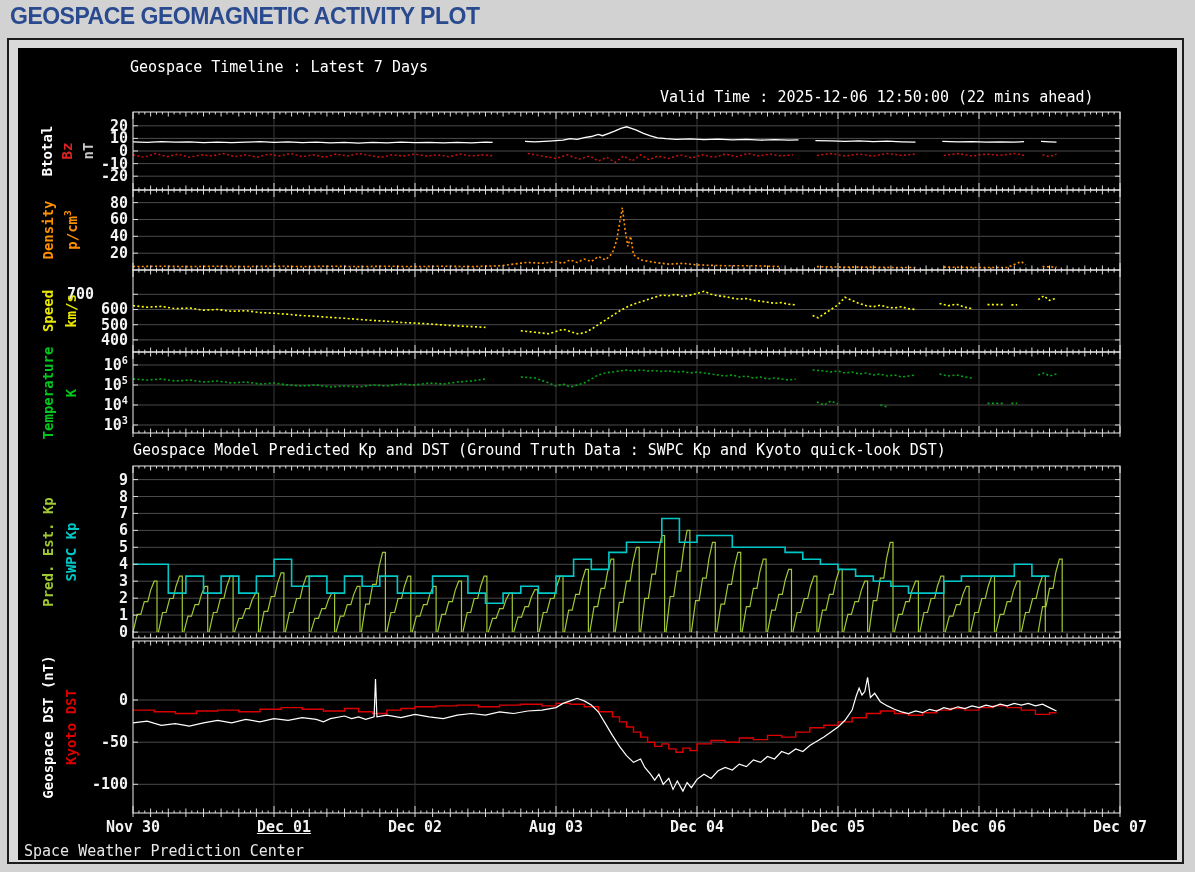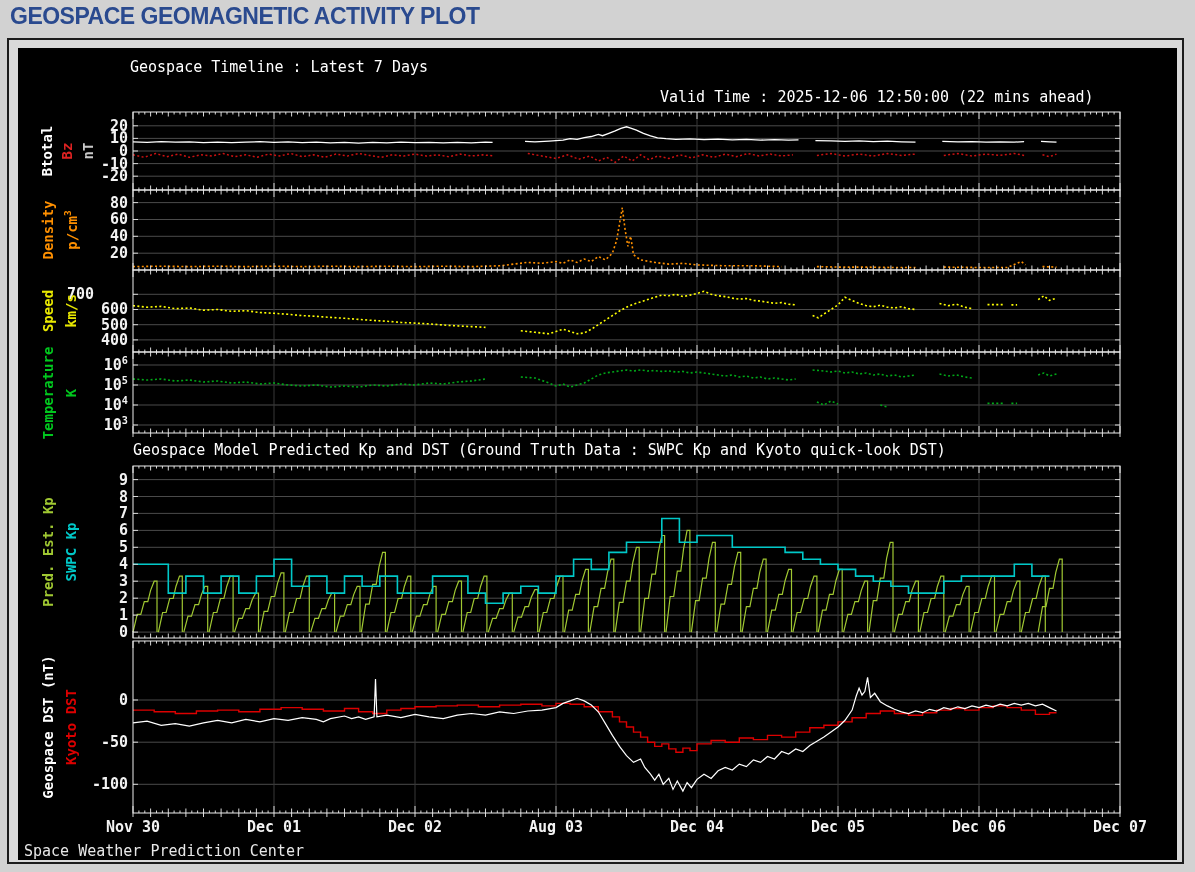--- a/index.html
+++ b/index.html
@@ -112,20 +112,20 @@
     <div class="ytick" style="left: 33px; top: 615.123px;">1</div>
     <div class="ytick" style="left: 33px; top: 632.069px;">0</div>
     <div class="vlab" style="left: 48px; top: 552px; color: rgb(160, 200, 50);">Pred. Est. Kp</div>
     <div class="vlab" style="left: 71px; top: 552px; color: rgb(0, 200, 200);">SWPC Kp</div>
     <div class="ytick" style="left: 33px; top: 700.02px;">0</div>
     <div class="ytick" style="left: 33px; top: 742.176px;">-50</div>
     <div class="ytick" style="left: 33px; top: 784.333px;">-100</div>
     <div class="vlab" style="left: 48px; top: 727px; color: rgb(255, 255, 255);">Geospace DST (nT)</div>
     <div class="vlab" style="left: 71px; top: 727px; color: rgb(221, 0, 0);">Kyoto DST</div>
     <div class="xtick" style="left: 133px;">Nov 30</div>
-    <div class="xtick" style="left: 274px;">Dec 01</div>
+    <div class="xtick" style="left: 284px; text-decoration: underline;">Dec 01</div>
     <div class="xtick" style="left: 415px;">Dec 02</div>
     <div class="xtick" style="left: 556px;">Aug 03</div>
     <div class="xtick" style="left: 697px;">Dec 04</div>
     <div class="xtick" style="left: 838px;">Dec 05</div>
     <div class="xtick" style="left: 979px;">Dec 06</div>
     <div class="xtick" style="left: 1120px;">Dec 07</div>
   </div>
 
 </body></html>

